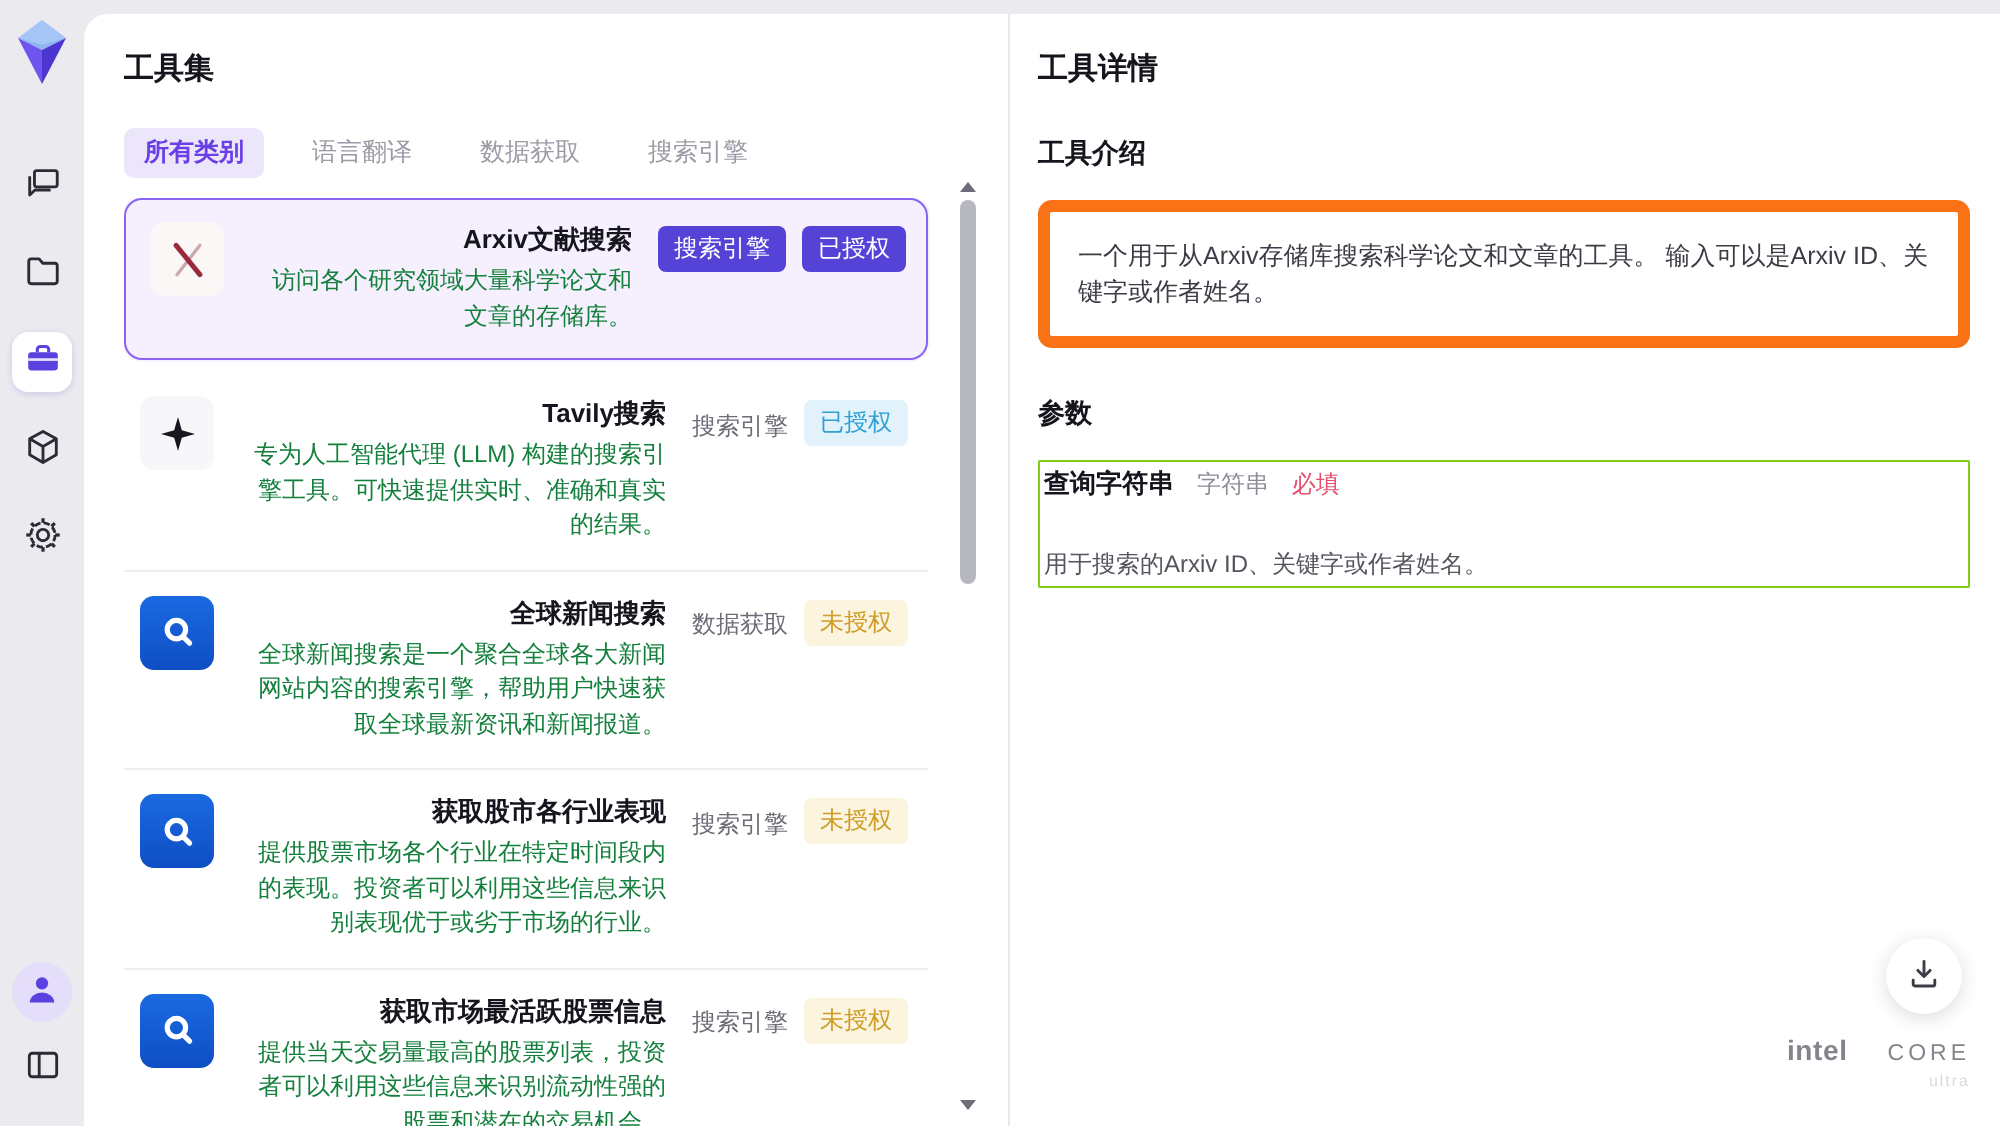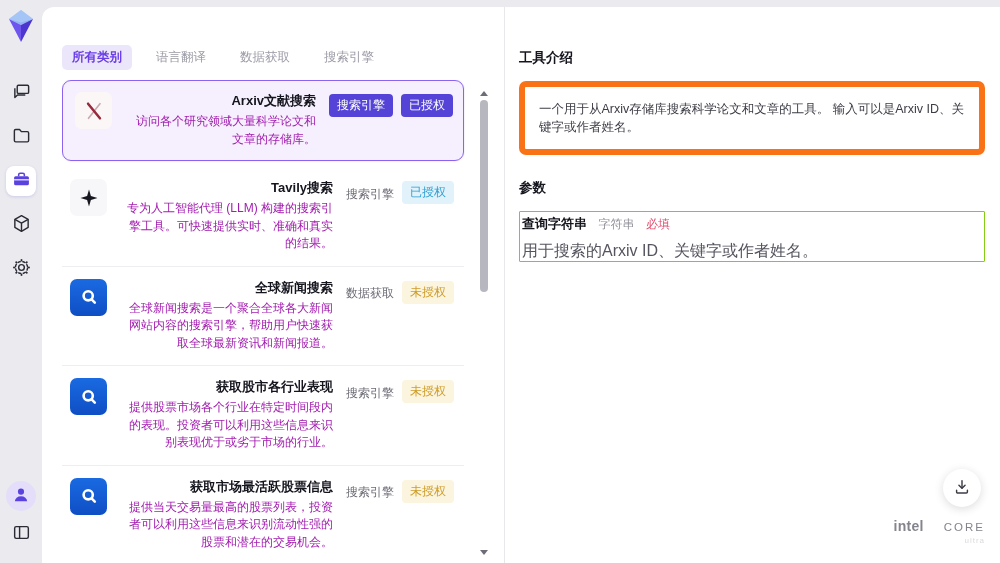--- a/index.html
+++ b/index.html
@@ -50,21 +50,21 @@
   }
   .tool-icon {
     width:37px; height:37px; border-radius:7px; flex-shrink:0;
     display:flex; align-items:center; justify-content:center;
   }
   .tool-icon.bg-light { background:#fbf7f7; }
   .tool-icon.bg-white { background:#f7f7f9; }
   .tool-icon.bg-blue  { background:linear-gradient(180deg,#1a6ae2,#0f4ec4); }
   .tool-text { flex:1; min-width:0;text-align:right; }
   .tool-name { font-size:13px; font-weight:bold; color:#15151e; line-height:17px; }
-  .tool-desc { font-size:12px; color:#a21caf; line-height:17.5px; margin-top:4px; }
+  .tool-desc { font-size:12px; color:#15803d; line-height:17.5px; margin-top:4px; }
   .tool-badges { display:flex; gap:8px; flex-shrink:0; align-items:center; padding-top:2px; }
   .badge { font-size:12px; border-radius:4px; padding:3px 8px; white-space:nowrap; }
   .badge.solid { background:#5443d6; color:#ffffff; }
   .cat-text { font-size:12px; color:#6d6d78; white-space:nowrap; padding-top:3px; }
   .badge.auth-ok { background:#e2f2fa; color:#2f9fd4; }
   .badge.auth-no { background:#fbf4de; color:#cf9c27; }
   
   .scrollbar { position:absolute; top:84px; bottom:8px; right:16px; width:8px; }
   .sb-arrow { width:0; height:0; border-left:4px solid transparent; border-right:4px solid transparent; margin:0 auto; }
   .sb-arrow.up { border-bottom:5px solid #6d6d78; }
@@ -75,21 +75,21 @@
   .intro-head { margin-top:24px; }
   .intro-box {
     margin-top:14px; border:6px solid #f97316; border-radius:7px;
     padding:13px 14px; font-size:12.5px; color:#3c3c46; line-height:18px; background:#fff;
   }
   .params-head { margin-top:24px; }
   .param-box { margin-top:14px; border:1px solid #84cc16; border-radius:1px; padding:2px; background:#fff; }
   .param-name { font-size:13px; font-weight:bold; color:#15151e; }
   .param-type { font-size:12px; color:#8d8d97; margin-left:7px; }
   .param-required { font-size:12px; color:#e35070; margin-left:7px; }
-  .param-desc { font-size:16px; color:#55555f; margin-top:9px; line-height:17px; }
+  .param-desc { font-size:12px; color:#55555f; margin-top:23px; line-height:17px; }
   
   .download-btn {
     position:absolute; right:19px; bottom:56px; width:38px; height:38px; border-radius:50%;
     background:#ffffff; border:none; cursor:pointer; box-shadow:0 2px 10px rgba(0,0,0,.14);
     display:flex; align-items:center; justify-content:center;
   }
   .intel-logo { position:absolute; right:15px; bottom:18px; color:#84848d; white-space:nowrap; }
   .intel-word { font-size:14px; font-weight:bold; letter-spacing:.3px;margin-top:12px; }
   .core-word { font-size:11.5px; letter-spacing:2px; margin-left:20px; }
   .ultra-word { display:block; text-align:right; font-size:8px; letter-spacing:1px; opacity:.3; margin-top:1px; }
@@ -174,20 +174,21 @@
           <line x1="8" y1="3.8" x2="8" y2="16.2"></line>
         </svg>
       </span>
     </button>
   </div>
 </nav>
 
 <div class="main-card">
 
   <section class="list-panel">
+    <h1 class="panel-title">工具集</h1>
 
     <div class="tabs">
       <button class="tab active">所有类别</button>
       <button class="tab">语言翻译</button>
       <button class="tab">数据获取</button>
       <button class="tab">搜索引擎</button>
     </div>
 
     <div class="tool-list">
 
@@ -280,20 +281,21 @@
     <div class="scrollbar">
       <div class="sb-arrow up"></div>
       <div class="sb-thumb"></div>
       <div class="sb-arrow down"></div>
     </div>
   </section>
 
   <div class="v-divider"></div>
 
   <section class="detail-panel">
+    <h1 class="panel-title">工具详情</h1>
 
     <h2 class="section-head intro-head">工具介绍</h2>
     <div class="intro-box">一个用于从Arxiv存储库搜索科学论文和文章的工具。 输入可以是Arxiv ID、关键字或作者姓名。</div>
 
     <h2 class="section-head params-head">参数</h2>
     <div class="param-box">
       <div>
         <span class="param-name">查询字符串</span>
         <span class="param-type">字符串</span>
         <span class="param-required">必填</span>

